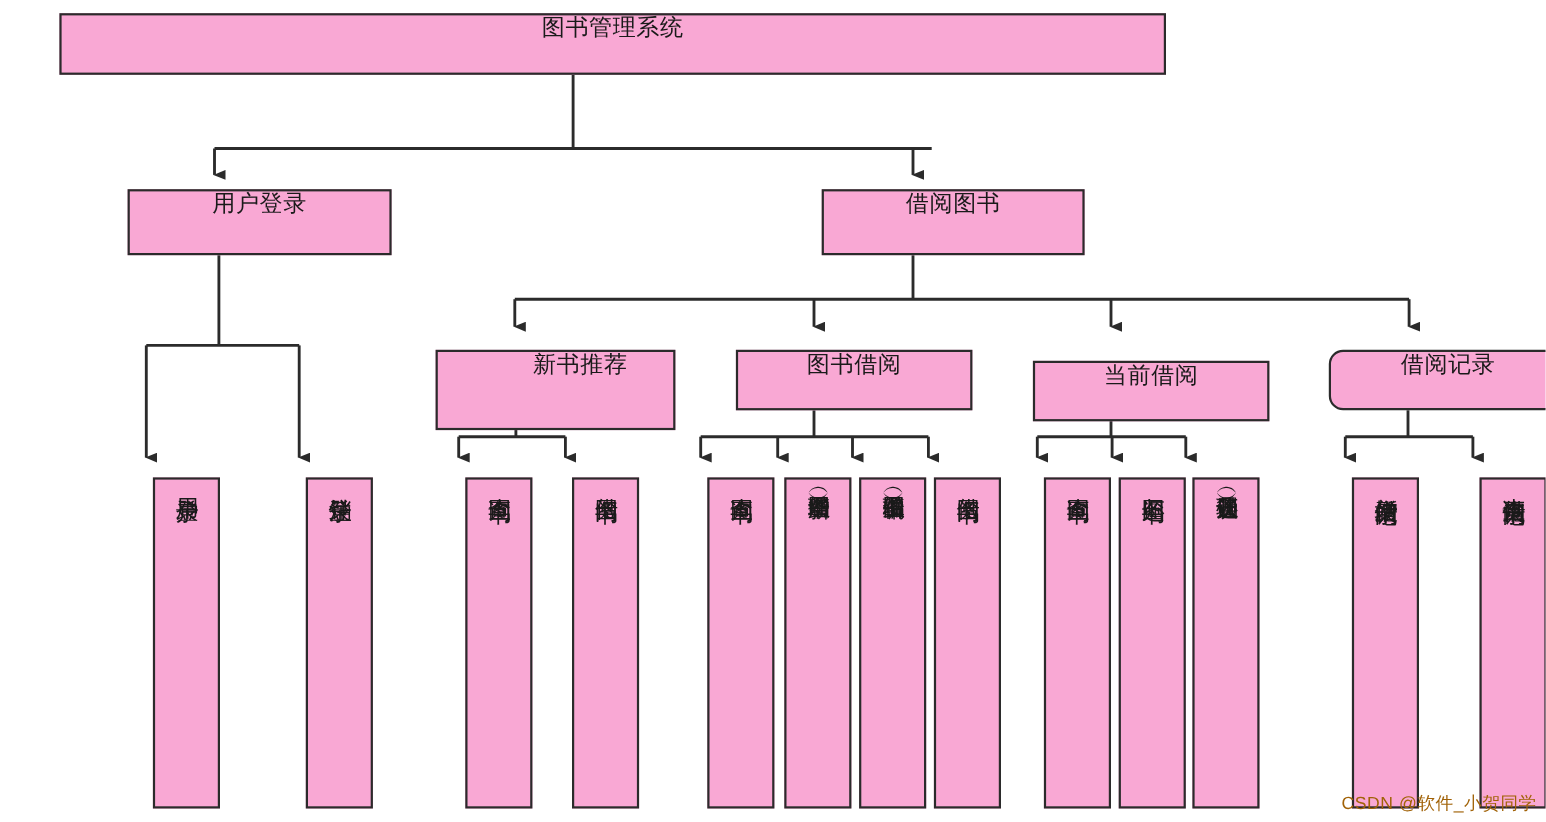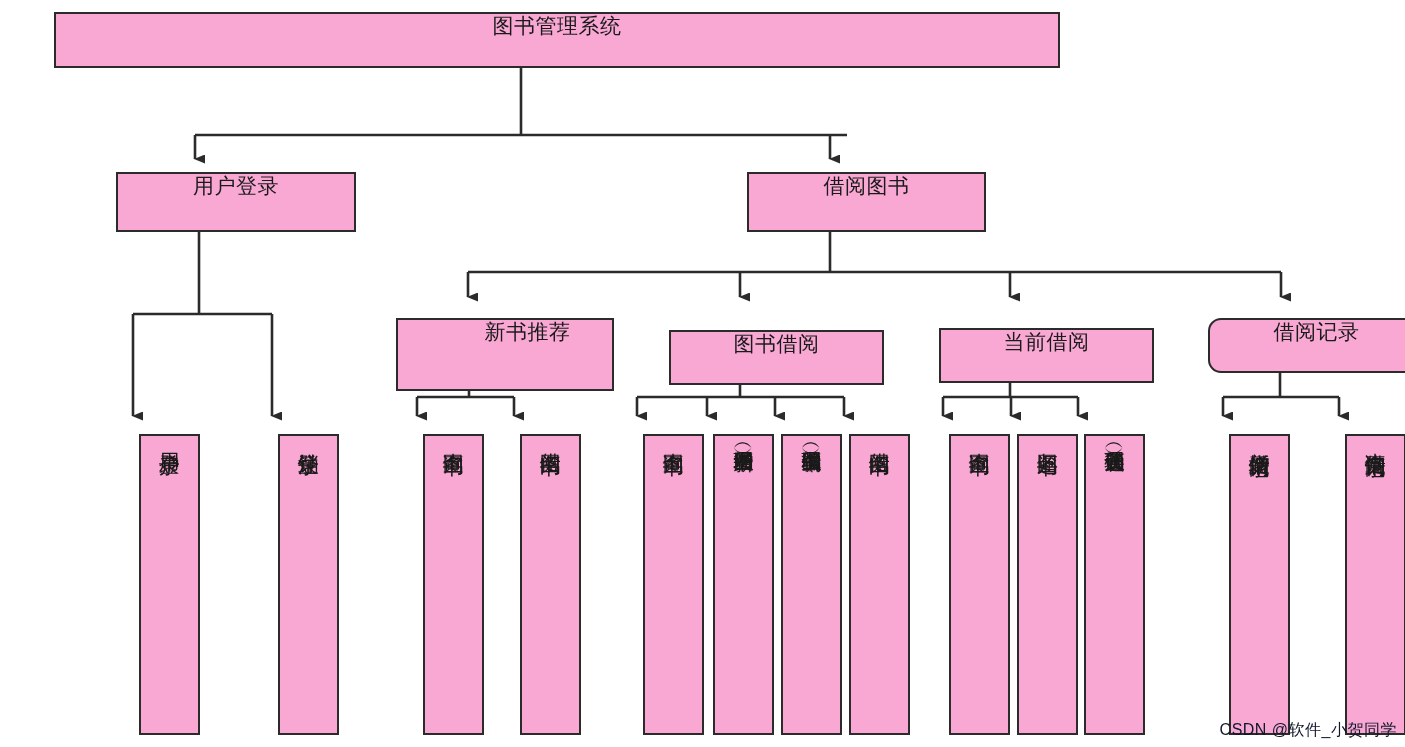--- a/index.html
+++ b/index.html
@@ -58,21 +58,21 @@
   .node-label-v.tight {
     line-height: 1.16;
     letter-spacing: 0px;
     font-size: 20px;
   }
   .watermark {
     position: absolute;
     right: 8px;
     bottom: 6px;
     font-size: 16px;
-    color: #0f172a;
+    color: #a16207;
     white-space: nowrap;
     letter-spacing: 0.5px;
     pointer-events: none;
   }
 </style>
 </head>
 <body>
 
 <div id="diagram-root">
 
@@ -133,21 +133,21 @@
   <div class="node-box" style="left:80px; top:172px; width:240px; height:60px;">
     <span class="node-label-h">用户登录</span>
   </div>
   <div class="node-box" style="left:711px; top:172px; width:239px; height:60px;">
     <span class="node-label-h">借阅图书</span>
   </div>
 
   <div class="node-box" style="left:360px; top:318px; width:218px; height:73px;padding-left:45px;">
     <span class="node-label-h">新书推荐</span>
   </div>
-  <div class="node-box" style="left:633px; top:330px; width:215px; height:55px;">
+  <div class="node-box" style="left:633px; top:318px; width:215px; height:55px;">
     <span class="node-label-h">图书借阅</span>
   </div>
   <div class="node-box" style="left:903px; top:328px; width:215px; height:55px;">
     <span class="node-label-h">当前借阅</span>
   </div>
   <div class="node-box" style="left:1172px; top:318px; width:217px; height:55px;border-radius:13px;">
     <span class="node-label-h">借阅记录</span>
   </div>
 
   <div class="node-box" style="left:103px; top:434px; width:61px; height:301px;">

